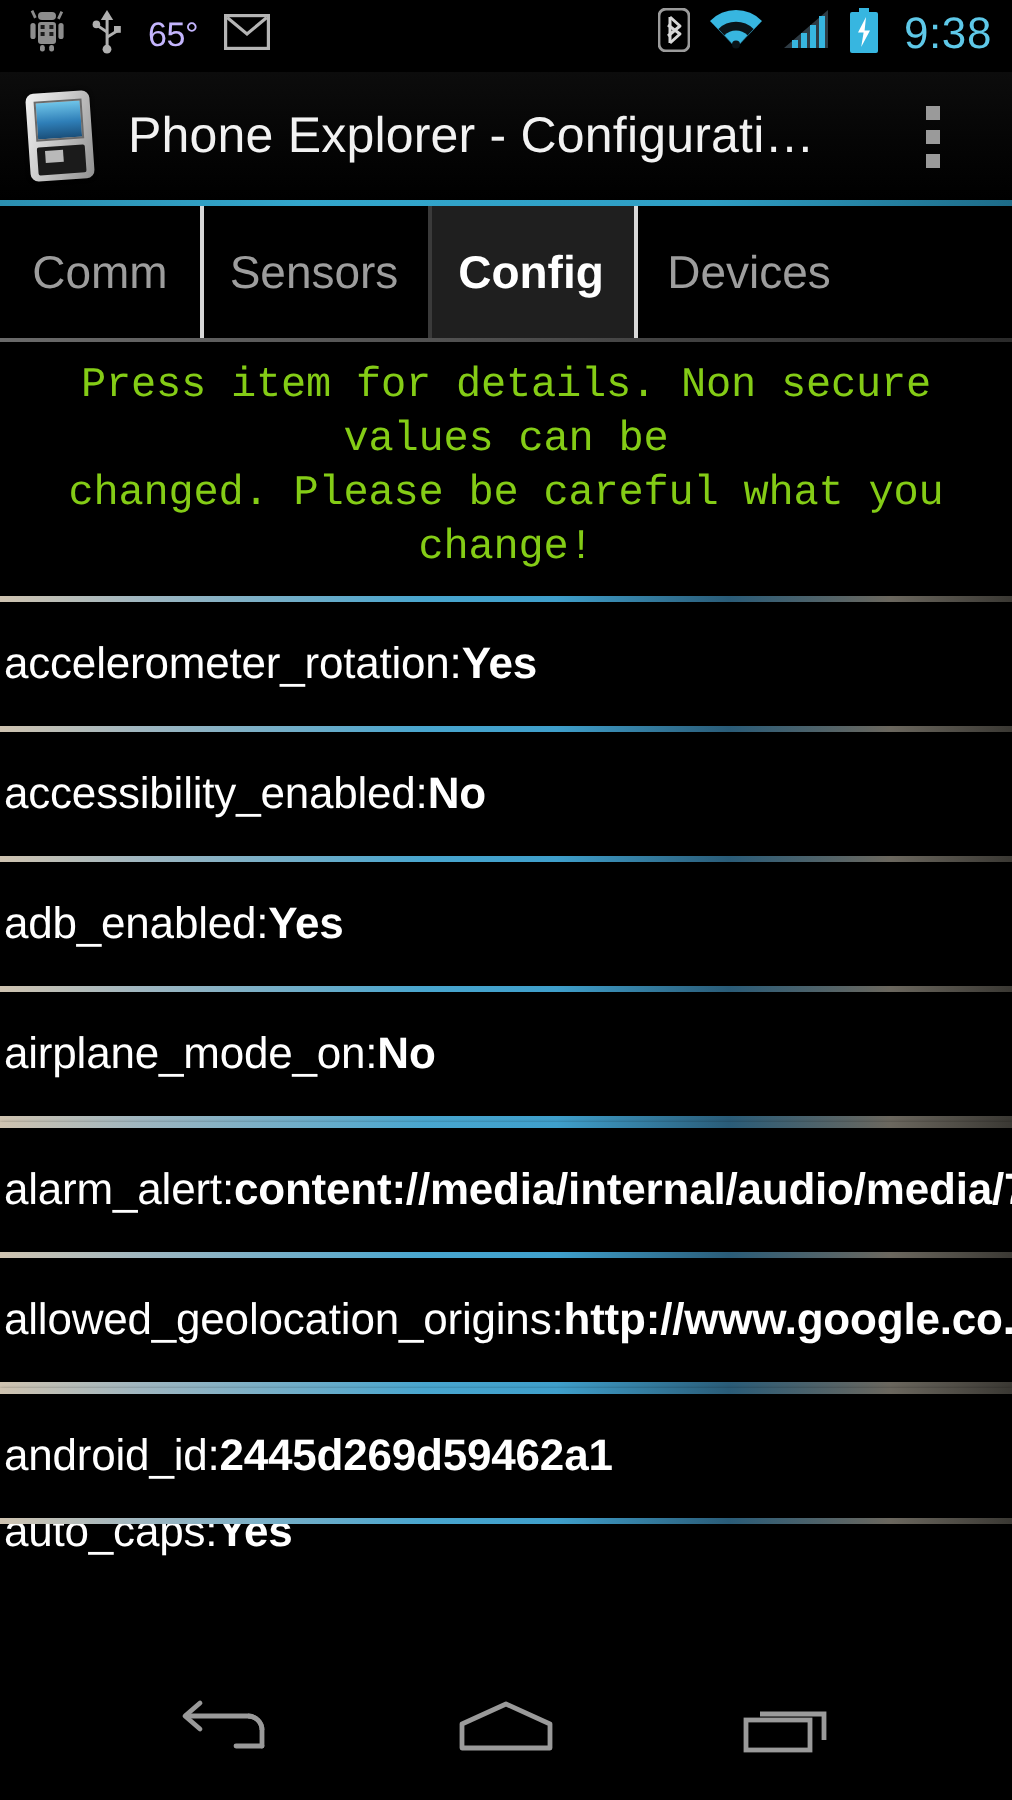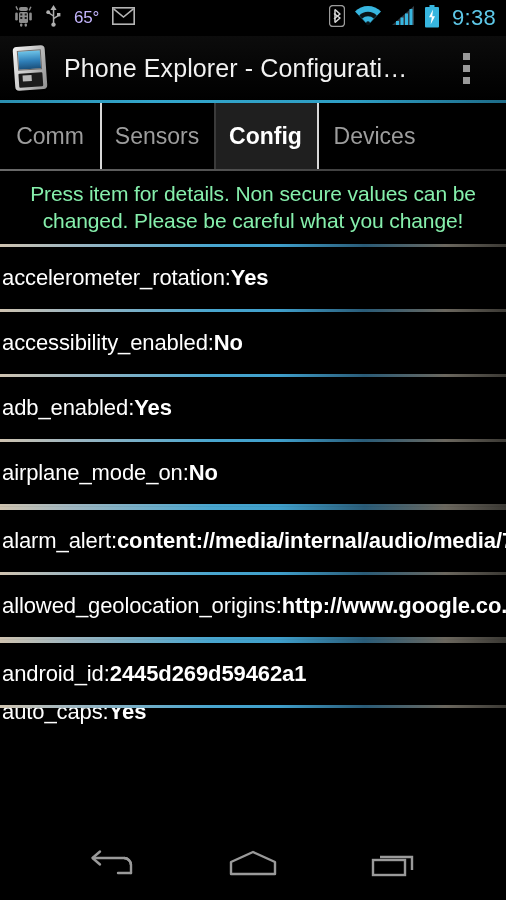--- a/index.html
+++ b/index.html
@@ -133,24 +133,25 @@
   .tabbar-bottom-rule {
     height:2px;
     background:linear-gradient(90deg,#6a6a6a 0%, #4a4a4a 55%, #2a2a2a 100%);
   }
 
   
   .hint {
     background:#000;
     padding:9px 16px 10px;
     text-align:center;
-    color:#86efac;
+    color:#84cc16;
     font-size:21px;
     line-height:27px;
     letter-spacing:-0.1px;
+    font-family:Liberation Mono, monospace;
   }
 
   
   .divider {
     height:3px;
     background:linear-gradient(90deg,
       #cfc3b0 0%,
       #9fb6c0 14%,
       #49a6cf 42%,
       #3f9fcb 55%,

